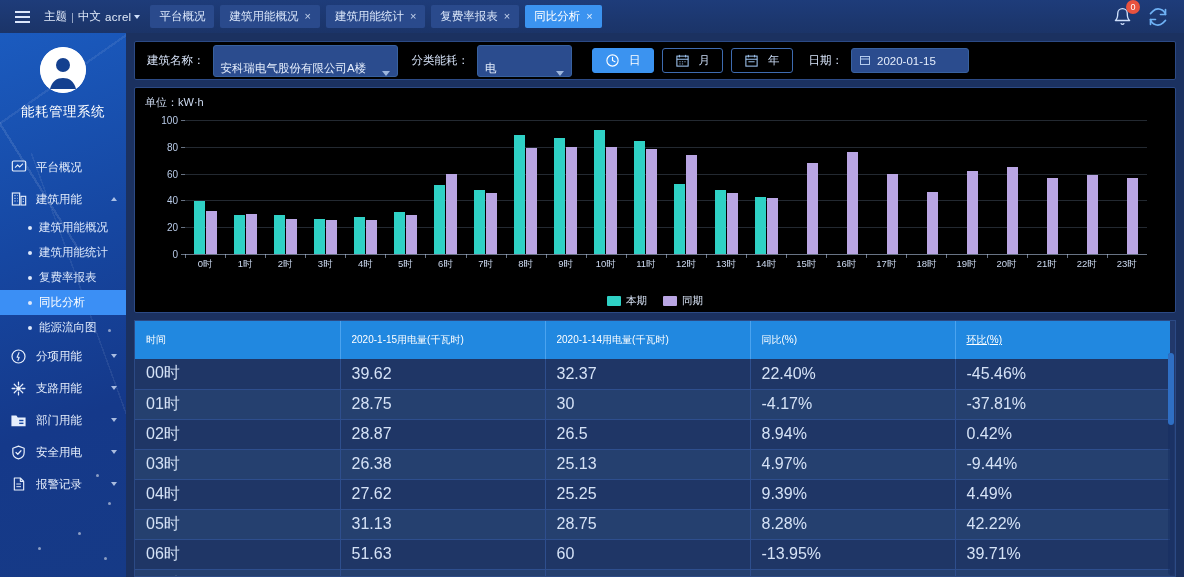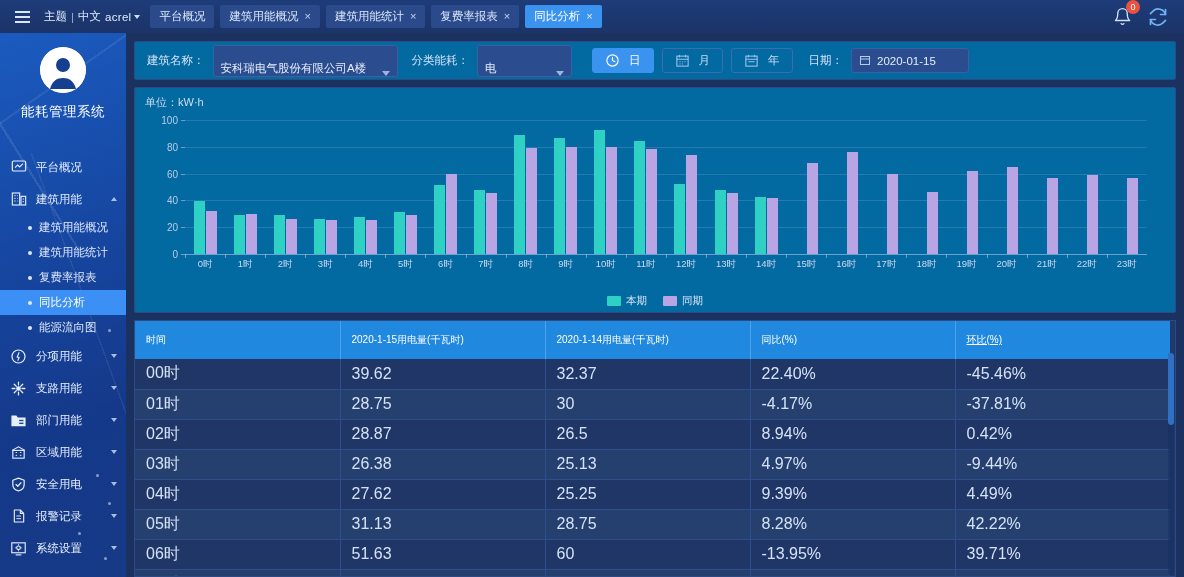--- a/index.html
+++ b/index.html
@@ -115,21 +115,21 @@
   .sparkle { position:absolute; width:3px;height:3px;border-radius:50%;background:rgba(255,255,255,.5); z-index:3;}
 
   
   .main {
     flex: 1; min-width: 0; background: #1b3160;
     padding: 8px 8px 0 8px;
     display: flex; flex-direction: column; gap: 7px;
     overflow: hidden;
   }
   .panel {
-    background: #0369a1;
+    background: #000000;
     border: 1px solid #2c4a85;
     border-radius: 2px;
   }
 
   
   .filterbar {
     height: 39px; flex: 0 0 39px;
     display: flex; align-items: center; gap: 8px;
     padding: 0 12px; font-size: 11.5px;
   }
@@ -392,31 +392,20 @@
           <svg width="17" height="17" viewBox="0 0 24 24" fill="#e7effc">
             <path d="M2 5h7l2 2.6h11V20H2z"></path>
             <rect x="13" y="11" width="6" height="2" fill="#1647a2"></rect>
             <rect x="13" y="15" width="6" height="2" fill="#1647a2"></rect>
           </svg>
         </span>
         <span class="m-label">部门用能</span>
         <span class="m-arrow"></span>
       </div>
 
-      <div class="m-item">
-        <span class="m-ico">
-          <svg width="17" height="17" viewBox="0 0 24 24" fill="none" stroke="#e7effc" stroke-width="1.6">
-            <path d="M3 9l9-5 9 5"></path>
-            <rect x="4" y="9" width="16" height="11"></rect>
-            <path d="M8 12h2M8 16h2M14 12h2M14 16h2" stroke-width="1.4"></path>
-          </svg>
-        </span>
-        <span class="m-label">区域用能</span>
-        <span class="m-arrow"></span>
-      </div>
 
       <div class="m-item">
         <span class="m-ico">
           <svg width="17" height="17" viewBox="0 0 24 24" fill="none" stroke="#e7effc" stroke-width="1.7" stroke-linecap="round" stroke-linejoin="round">
             <path d="M12 3l8 3v6c0 5-3.5 8-8 9-4.5-1-8-4-8-9V6z"></path>
             <polyline points="8.5 12 11 14.5 15.5 9.5"></polyline>
           </svg>
         </span>
         <span class="m-label">安全用电</span>
         <span class="m-arrow"></span>
@@ -427,32 +416,20 @@
           <svg width="16" height="16" viewBox="0 0 24 24" fill="none" stroke="#e7effc" stroke-width="1.7" stroke-linejoin="round">
             <path d="M14 3H5v18h14V8z"></path>
             <polyline points="14 3 14 8 19 8"></polyline>
             <path d="M8 12h7M8 16h7" stroke-width="1.4"></path>
           </svg>
         </span>
         <span class="m-label">报警记录</span>
         <span class="m-arrow"></span>
       </div>
 
-      <div class="m-item">
-        <span class="m-ico">
-          <svg width="17" height="17" viewBox="0 0 24 24" fill="none" stroke="#e7effc" stroke-width="1.6">
-            <rect x="2.5" y="4" width="19" height="14"></rect>
-            <circle cx="12" cy="11" r="2.6"></circle>
-            <path d="M12 6v1.5M12 14.5V16M7.5 11H9M15 11h1.5" stroke-width="1.4"></path>
-            <path d="M8 21h8" stroke-width="1.6"></path>
-          </svg>
-        </span>
-        <span class="m-label">系统设置</span>
-        <span class="m-arrow"></span>
-      </div>
     </div>
 
     <span class="sparkle" style="left:108px; top:296px;"></span>
     <span class="sparkle" style="left:96px; top:441px;"></span>
     <span class="sparkle" style="left:108px; top:469px;"></span>
     <span class="sparkle" style="left:78px; top:499px;"></span>
     <span class="sparkle" style="left:38px; top:514px;"></span>
     <span class="sparkle" style="left:104px; top:524px;"></span>
   </div>
 

